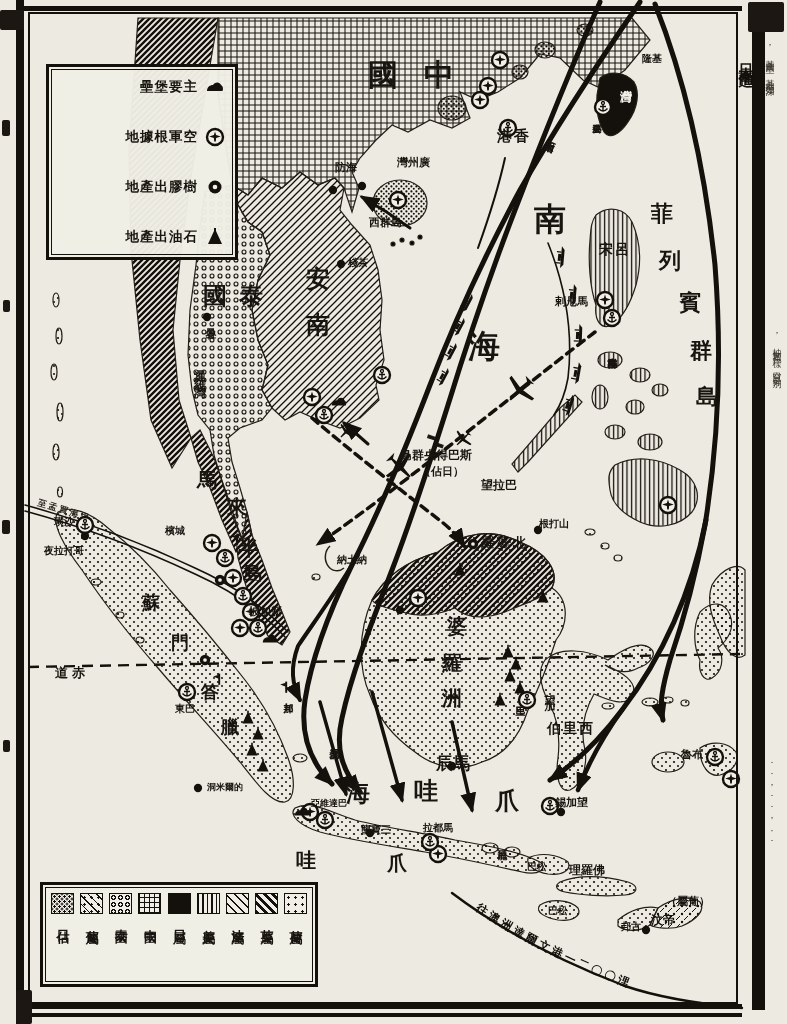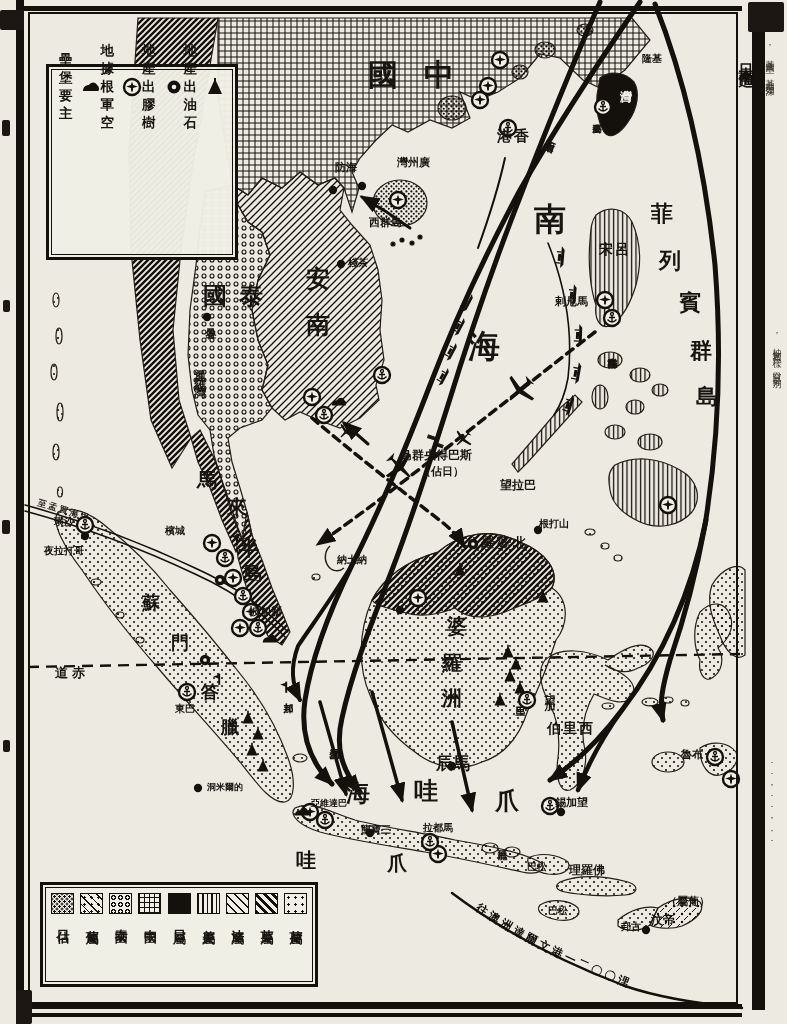--- a/index.html
+++ b/index.html
@@ -11,21 +11,21 @@
   .mlabel{position:absolute;font-weight:700;color:#181410;white-space:nowrap;line-height:1;
           transform-origin:left top;}
   .vert{writing-mode:vertical-rl;text-orientation:upright;}
   
   .bar{position:absolute;background:#14100c;z-index:2;}
   .frame{position:absolute;border:2.5px solid #14100c;z-index:2;}
   
   .lbox{position:absolute;background:rgba(240,238,229,.97);border:3.5px solid #14100c;z-index:4;}
   .lbox-inner{position:absolute;inset:2px;border:1.2px solid #14100c;}
   #legend-symbols{left:46px;top:64px;width:186px;height:190px;}
-  #legend-symbols .rows{position:absolute;inset:8px 10px;display:flex;flex-direction:row;justify-content:space-between;}
+  #legend-symbols .rows{position:absolute;inset:8px 10px;display:flex;flex-direction:column;justify-content:space-between;}
   .lrow{display:flex;justify-content:flex-end;align-items:center;gap:7px;height:24px;}
   .lrow .ltext{font-size:13.5px;font-weight:700;color:#181410;letter-spacing:1px;}
   .lrow.small .ltext{font-size:11px;letter-spacing:0;}
   .lsym{width:20px;height:20px;flex:none;}
   #legend-terr{left:40px;top:882px;width:272px;height:99px;}
   #legend-terr .cols{position:absolute;inset:8px 6px;display:flex;justify-content:space-between;}
   .tcol{display:flex;flex-direction:column;align-items:center;gap:5px;width:27px;}
   .sw{width:21px;height:19px;border:1.5px solid #14100c;background:#f0eee6;}
   .tlabel{writing-mode:vertical-rl;text-orientation:upright;font-size:13px;font-weight:700;color:#181410;letter-spacing:2px;}
   
@@ -334,21 +334,21 @@
       <div class="mlabel" style="left: 369px; top: 217px; font-size: 11px;">西群島</div>
       <div class="mlabel" style="left: 348px; top: 258px; font-size: 10px;">棧茶</div>
       <div class="mlabel vert" style="left: 205px; top: 319px; font-size: 11px;">曼谷</div>
       <div class="mlabel vert" style="left: 194px; top: 360px; font-size: 12px; letter-spacing: 8px;">暹羅灣</div>
       <div class="mlabel" style="left: 197px; top: 470px; font-size: 20px;">馬</div>
       <div class="mlabel" style="left: 227px; top: 497px; font-size: 20px;">來</div>
       <div class="mlabel" style="left: 239px; top: 538px; font-size: 20px;">半</div>
       <div class="mlabel" style="left: 243px; top: 563px; font-size: 20px;">島</div>
       <div class="mlabel" style="left: 400px; top: 449px; font-size: 12px;">島群央得巴斯</div>
       <div class="mlabel" style="left: 420px; top: 466px; font-size: 11px;">（佔日）</div>
-      <div class="mlabel" style="left: 500px; top: 479px; font-size: 12px;">望拉巴</div>
+      <div class="mlabel" style="left: 481px; top: 479px; font-size: 12px;">望拉巴</div>
       <div class="mlabel" style="left: 337px; top: 555px; font-size: 10px;">納土納</div>
       <div class="mlabel" style="left: 539px; top: 519px; font-size: 10px;">根打山</div>
       <div class="mlabel" style="left: 481px; top: 536px; font-size: 13px; letter-spacing: 3px;">羅婆北</div>
       <div class="mlabel" style="left: 447px; top: 616px; font-size: 20px;">婆</div>
       <div class="mlabel" style="left: 442px; top: 653px; font-size: 20px;">羅</div>
       <div class="mlabel" style="left: 442px; top: 688px; font-size: 20px;">洲</div>
       <div class="mlabel" style="left: 165px; top: 526px; font-size: 10px;">檳城</div>
       <div class="mlabel" style="left: 249px; top: 606px; font-size: 11px;">坡加新</div>
       <div class="mlabel" style="left: 54px; top: 517px; font-size: 10px;">璜沙</div>
       <div class="mlabel" style="left: 44px; top: 546px; font-size: 10px;">夜拉打哥</div>

